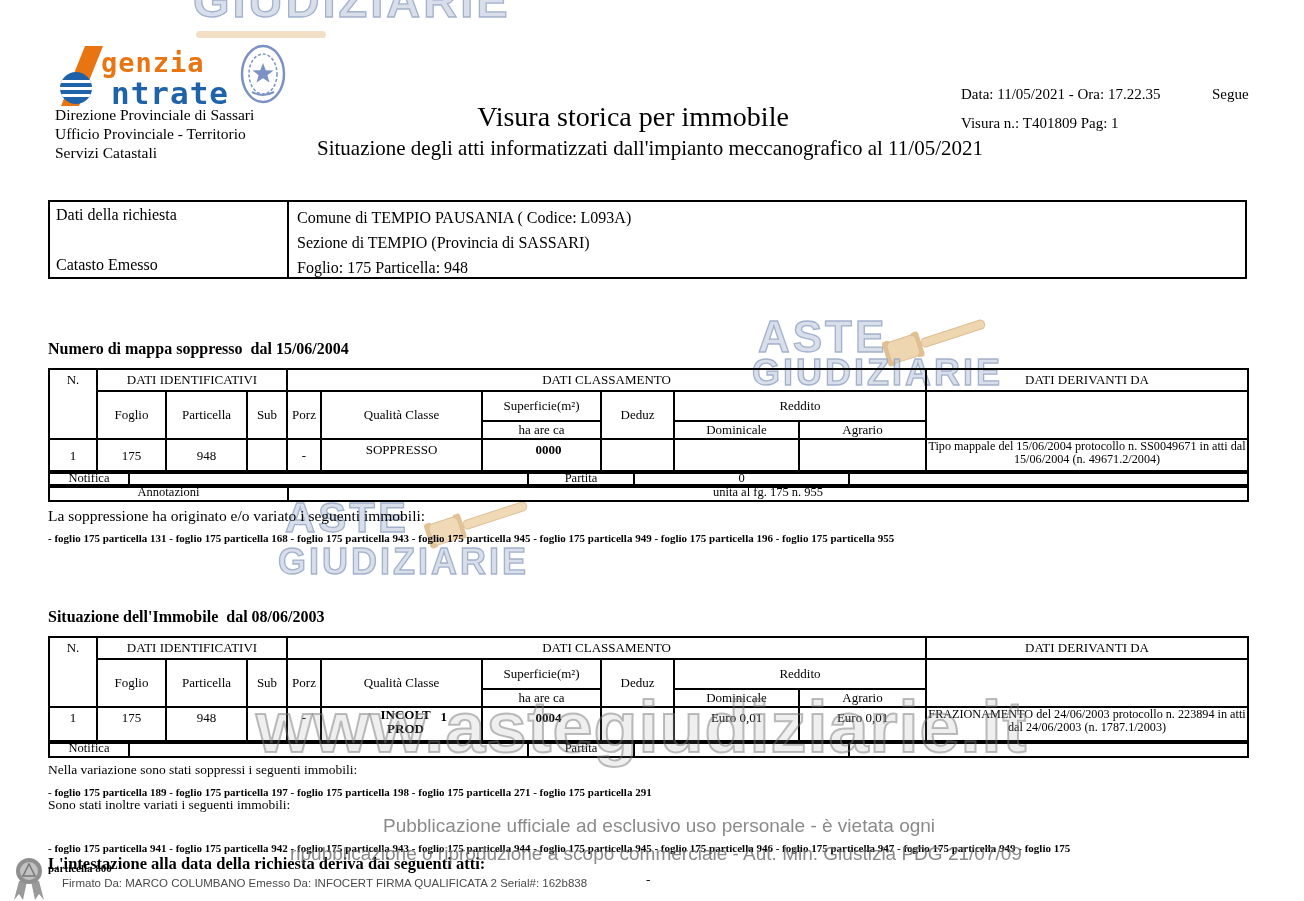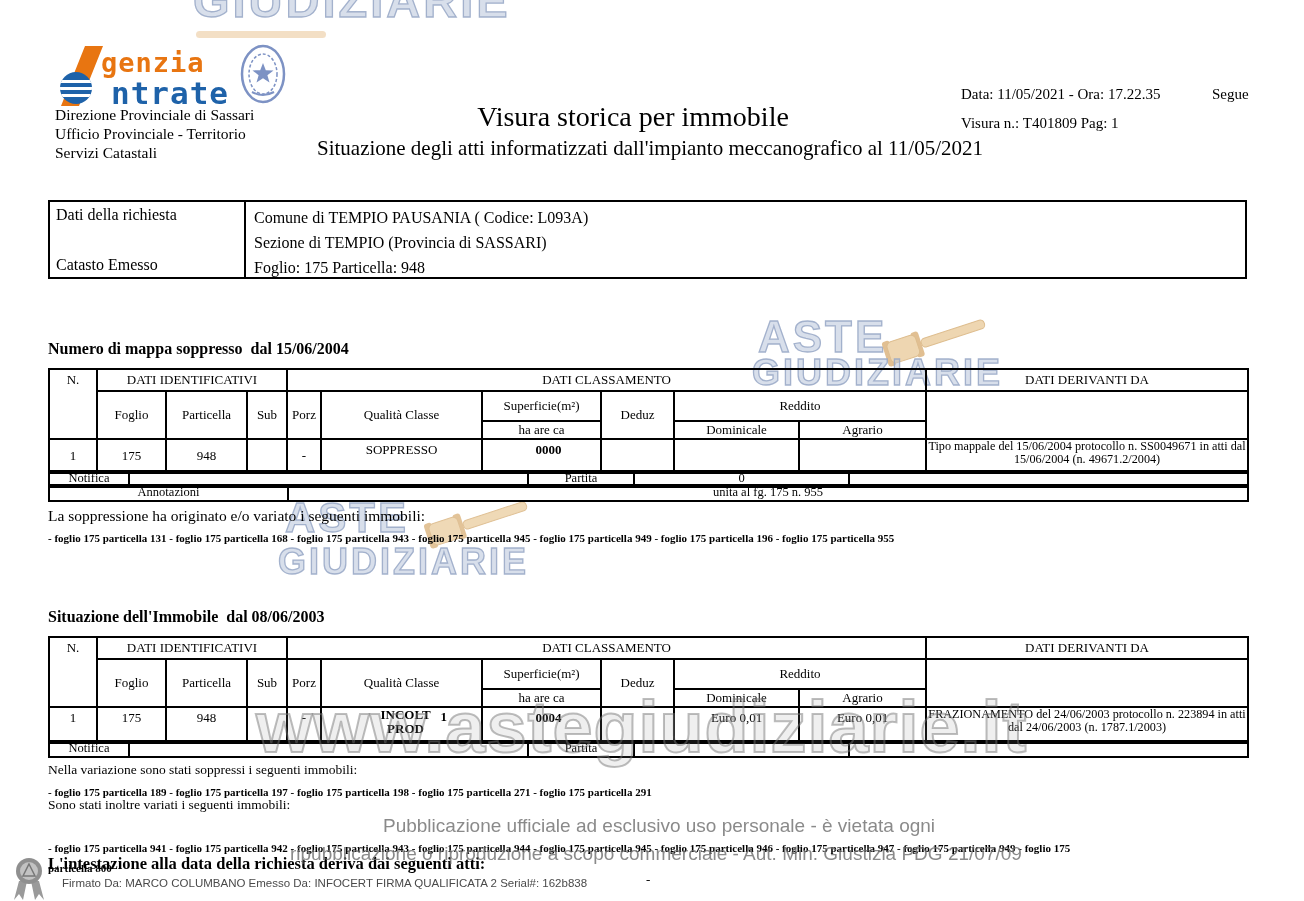--- a/index.html
+++ b/index.html
@@ -17,21 +17,21 @@
   .wm-legal{font-family:"Liberation Sans","DejaVu Sans",sans-serif;font-size:19px;
             color:rgba(112,112,112,0.82);white-space:nowrap;}
   .wm-streak{background:rgba(233,197,150,0.55);border-radius:4px;}
   
   .office{font-size:15.5px;line-height:19px;}
   .title{font-size:28px;text-align:center;white-space:nowrap;}
   .subtitle{font-size:21px;text-align:center;white-space:nowrap;}
   .hmeta{font-size:15px;white-space:nowrap;}
   
   .reqbox{width:1199px;height:79px;border:2px solid #000;box-sizing:border-box;display:flex;font-size:16px;}
-  .reqbox .lcell{width:196px;border-right:2px solid #000;box-sizing:border-box;
+  .reqbox .lcell{width:239px;border-right:2px solid #000;box-sizing:border-box;
                  display:flex;flex-direction:column;justify-content:space-between;padding:4px 6px 3px 6px;}
   .reqbox .rcell{flex:1;padding:3px 0 0 8px;line-height:25px;}
   
   table.cadtable{border-collapse:collapse;table-layout:fixed;width:1199px;font-size:13px;background:transparent;}
   table.cadtable th,table.cadtable td{border:2px solid #000;padding:0;text-align:center;
         font-weight:normal;overflow:hidden;vertical-align:middle;line-height:1.1;}
   table.stack{margin-top:-2px;}
   .b{font-weight:bold;}
   td.lft,th.lft{text-align:left;padding-left:5px;margin-left:46px;}
   .deriv{font-size:12.2px;line-height:15px;text-align:left;padding:1px 3px 1px 5px;font-weight:bold;margin-top:36px;}

